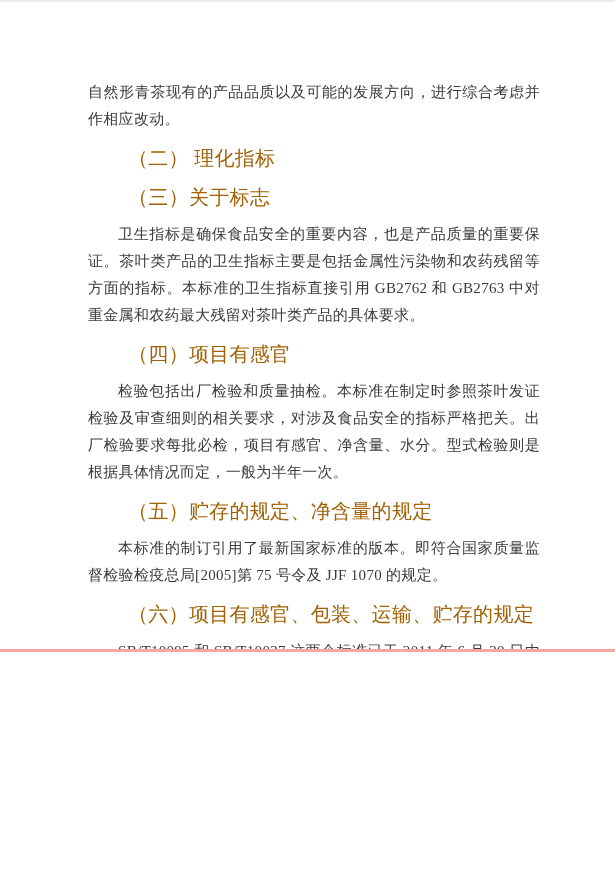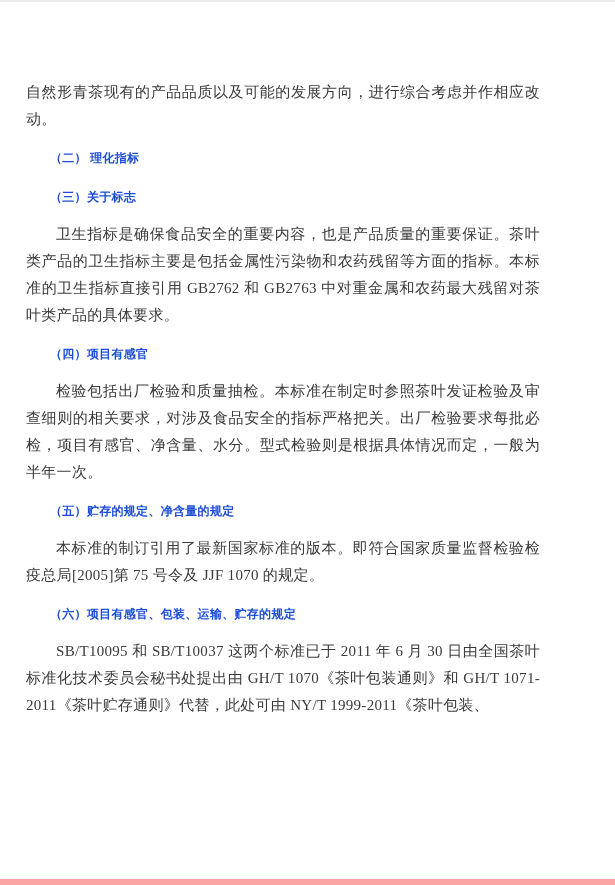--- a/index.html
+++ b/index.html
@@ -3,47 +3,47 @@
 <meta charset="utf-8">
 <style>
   html, body {
     margin: 0;
     padding: 0;
     background: #ffffff;
   }
   .page {
     position: relative;
     width: 615px;
-    height: 885px;
+    height: 652px;
     box-sizing: border-box;
     background: #ffffff;
     border-top: 2px solid #ececec;
-    border-bottom: 6px solid #fca5a5;
-    padding: 77px 75px 0 26px;
+    border-bottom: 3px solid #fca5a5;
+    padding: 77px 75px 0 88px;
     overflow: hidden;
     font-family: "Liberation Serif", "DejaVu Serif", serif;
   }
   .body-para {
     margin: 0;
     font-size: 15px;
     line-height: 27px;
     color: #3a3a3a;
     text-align: justify;
     text-indent: 2em;
     letter-spacing: 0.3px;
   }
   .body-para.continuation {
     text-indent: 0;
   }
   .section-heading {
     margin: 12px 0 10px 0;
-    font-size: 12px;
+    font-size: 20px;
     line-height: 27px;
-    font-weight: bold;
-    color: #1d4ed8;
+    font-weight: normal;
+    color: #a16207;
     text-indent: 2em;
     letter-spacing: 0.3px;
   }
 </style>
 </head>
 <body>
 
 <div class="page">
 
   <p class="body-para continuation">自然形青茶现有的产品品质以及可能的发展方向，进行综合考虑并作相应改动。</p>

